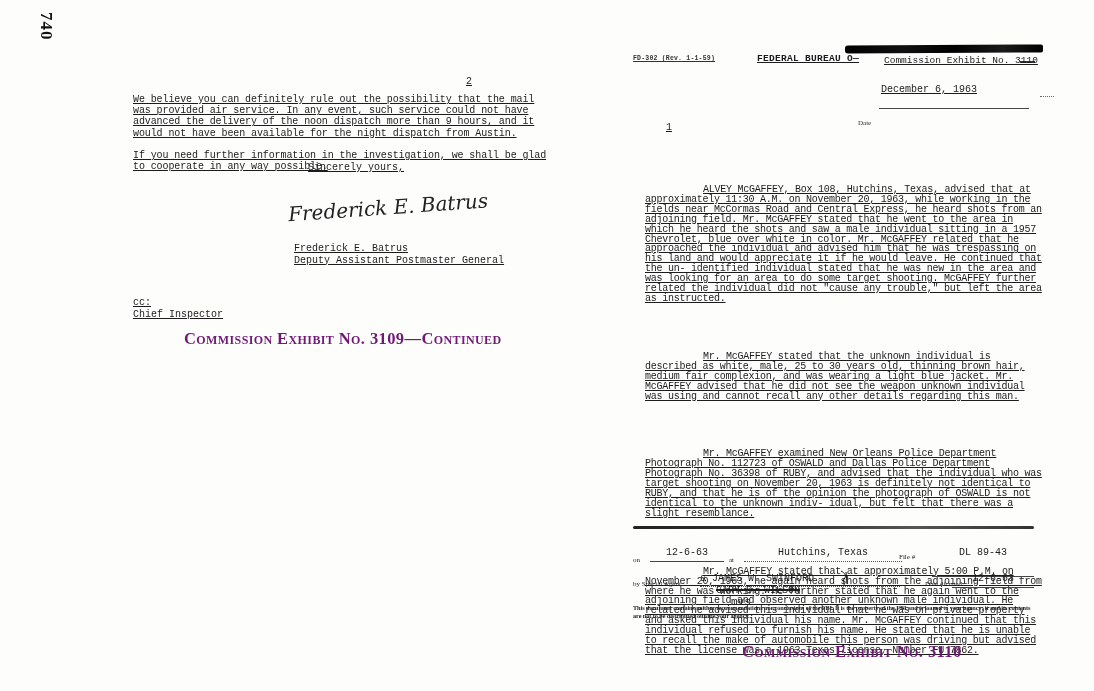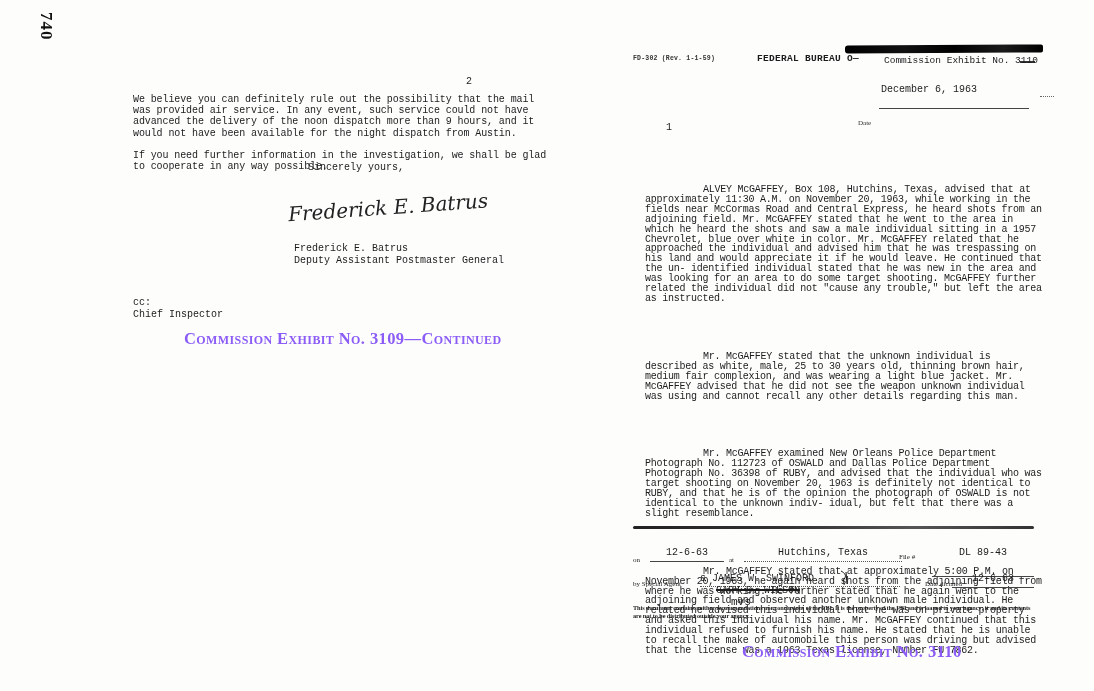--- a/index.html
+++ b/index.html
@@ -1,21 +1,21 @@
 <!DOCTYPE html>
 <html><head>
 <meta charset="utf-8">
 <style>
   * { margin: 0; padding: 0; box-sizing: border-box; }
   html, body { width: 1094px; height: 691px; background: #ffffff; overflow: hidden; }
   #scan {
     position: relative; width: 1094px; height: 691px;
     background: #fdfdfc; color: #1c1c1c;
   }
-  .mono { font-family: "Liberation Mono", "DejaVu Sans Mono", monospace; }
+  .mono { font-family: "Liberation Mono", "DejaVu Sans Mono", monospace; text-decoration: underline; }
   .serif { font-family: "Liberation Serif", "DejaVu Serif", serif; }
   .abs { position: absolute; }
 
   
   #folio {
     left: 36px; top: 12px;
     writing-mode: vertical-rl; text-orientation: mixed;
     font-family: "Liberation Serif", serif; font-size: 17px; font-weight: bold;
     letter-spacing: 1px; color: #111;
   }
@@ -28,21 +28,21 @@
   #lp-signature {
     left: 288px; top: 196px; width: 180px;
     font-family: "DejaVu Serif", serif; font-style: italic;
     font-size: 20px; transform: rotate(-4deg); color: #222;
     white-space: nowrap;
   }
   #lp-signer { left: 294px; top: 243px; font-size: 10px; line-height: 11.5px; }
   #lp-cc { left: 133px; top: 297px; font-size: 10px; line-height: 11.5px; }
   .caption {
     font-family: "Liberation Serif", serif; font-variant: small-caps;
-    font-weight: 600; font-size: 16.5px; letter-spacing: 0.4px; color: #8b5cf6;
+    font-weight: 600; font-size: 16.5px; letter-spacing: 0.4px; color: #701a75;
     white-space: nowrap;
   }
   #lp-caption { left: 184px; top: 329px; }
 
   
   #redaction-bar {
     left: 845px; top: 45px; width: 198px; height: 8px;
     background: linear-gradient(90deg, #000 0%, #111 30%, #000 55%, #1a1a1a 80%, #000 100%);
     border-radius: 3px 2px 2px 3px; transform: rotate(-0.3deg);
   }

